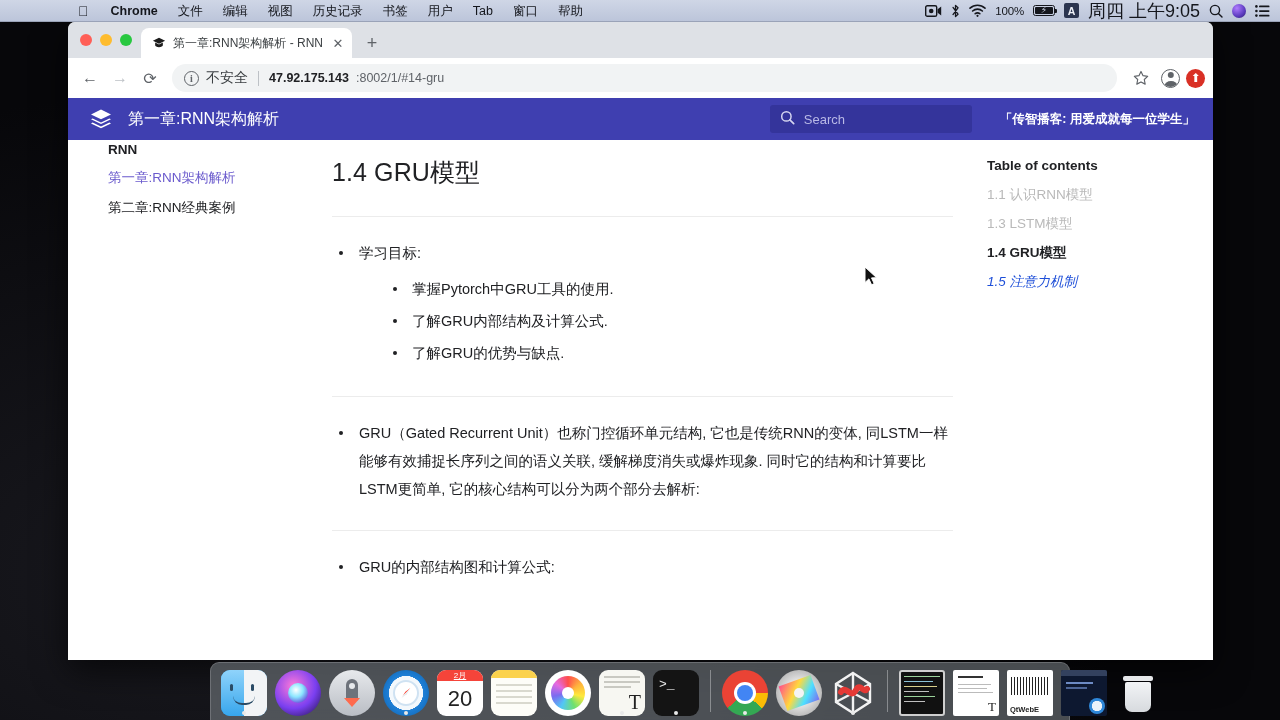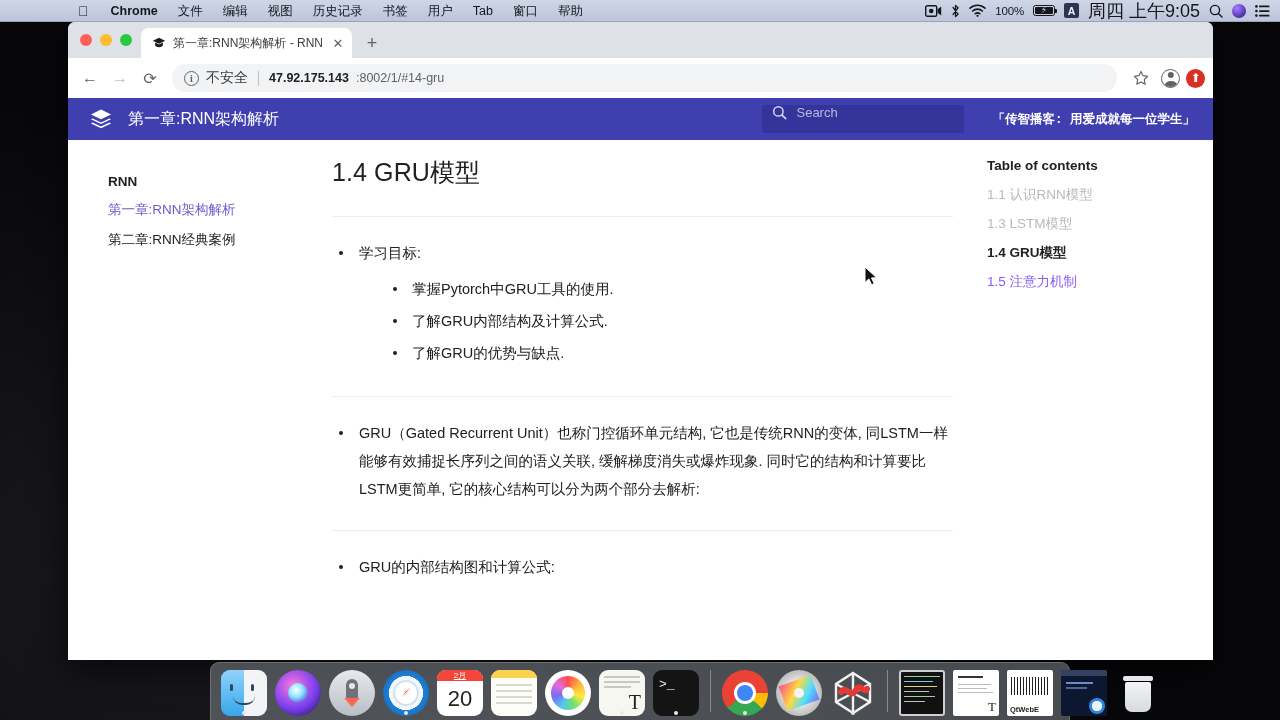--- a/index.html
+++ b/index.html
@@ -130,27 +130,27 @@
   
   #page { flex: 1; background: #fff; overflow: hidden; display: flex; flex-direction: column; }
   #site-header {
     height: 42px; background: #3f3fb0; display: flex; align-items: center;
     padding: 0 12px 0 20px; gap: 0; flex: none; color: #fff;
   }
   .logo-ico { width: 26px; height: 26px; display: flex; align-items: center; justify-content: center; flex: none; }
   #site-title { font-size: 16px; margin-left: 14px; white-space: nowrap; }
   #searchbox {
     margin-left: auto; width: 202px; height: 28px; background: #34349b;
-    border-radius: 3px; display: flex; gap: 9px;
+    border-radius: 3px; display: flex; align-items: center; gap: 9px;
     padding: 0 10px; color: #b9b9e6; font-size: 13px;
   }
-  #site-slogan { margin-left: 28px; margin-right: 6px; font-size: 12.5px; font-weight: bold; white-space: nowrap; font-family: Liberation Mono, monospace; }
+  #site-slogan { margin-left: 28px; margin-right: 6px; font-size: 12.5px; font-weight: bold; white-space: nowrap; }
 
   #content-area { flex: 1; display: flex; overflow: hidden; background: #fff; }
-  #left-nav { width: 230px; flex: none; padding: 34px 18px 0 40px; }
+  #left-nav { width: 230px; flex: none; padding: 2px 18px 0 40px; }
   .nav-head { font-size: 13.5px; font-weight: bold; color: #202124; margin-bottom: 12px; }
   .nav-link { font-size: 13.5px; color: #202124; margin-bottom: 12px; white-space: nowrap; }
   .nav-link.active { color: #6a5acd; }
 
   #doc { flex: 1; padding: 16px 24px 0 34px; overflow: hidden; min-width: 0; }
   #doc-title { font-size: 25px; font-weight: 400; color: #202124; letter-spacing: .1px; }
   .hr { height: 1px; background: #ececec; margin: 27px 0 0 0; }
   .blk { padding: 22px 0 0 0; }
   ul.l1 { list-style: none; }
   ul.l1 > li { position: relative; padding-left: 27px; font-size: 14.5px; color: #202124; line-height: 28px; }
@@ -162,21 +162,21 @@
   ul.l2 > li { position: relative; padding-left: 25px; font-size: 14.5px; color: #202124; line-height: 32px; }
   ul.l2 > li::before {
     content: ''; position: absolute; left: 6px; top: 14px;
     width: 4px; height: 4px; border-radius: 50%; background: #202124;
   }
   .para { line-height: 25px; }
 
   #right-toc { width: 236px; flex: none; padding: 18px 10px 0 10px; }
   .toc-head { font-size: 13.5px; font-weight: bold; color: #202124; margin-bottom: 13px; }
   .toc-link { font-size: 13.5px; color: #b9b9b9; margin-bottom: 11px; white-space: nowrap; }
-  .toc-link.dark { color: #8b5cf6; }
+  .toc-link.dark { color: #1d4ed8; font-style: italic; }
   .toc-link.current { color: #202124; font-weight: bold; }
 
   
   #cursor { position: absolute; left: 864px; top: 266px; z-index: 60; }
 
   
   #dock {
     position: absolute; left: 210px; bottom: 0; width: 860px; height: 58px;
     background: rgba(128,134,140,.55); border-radius: 9px 9px 0 0;
     border: 1px solid rgba(255,255,255,.18); border-bottom: none;

